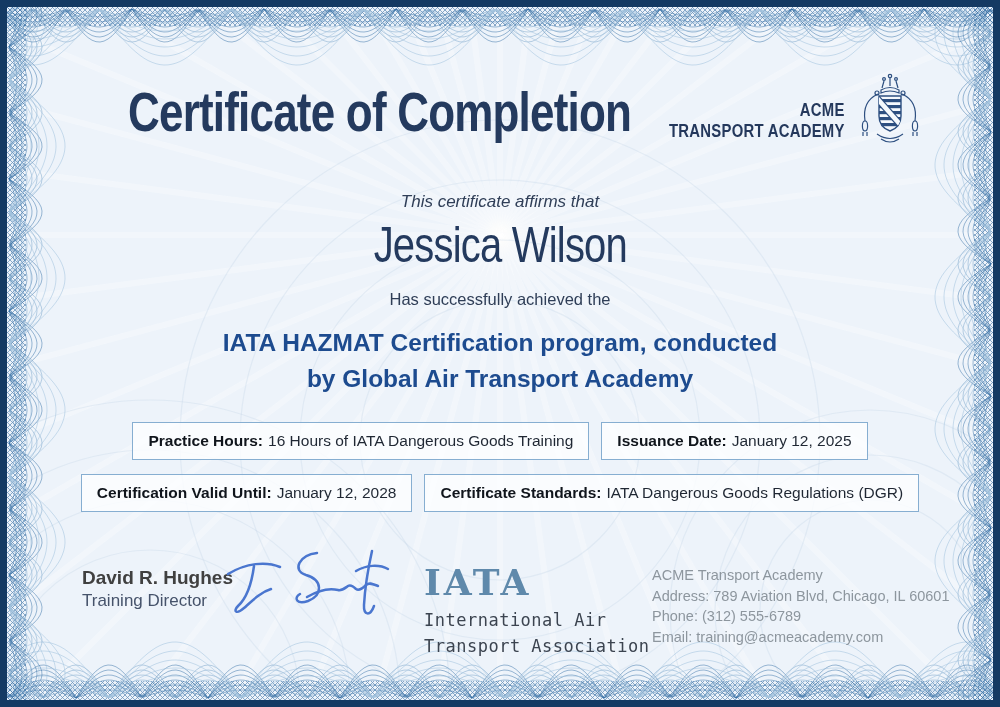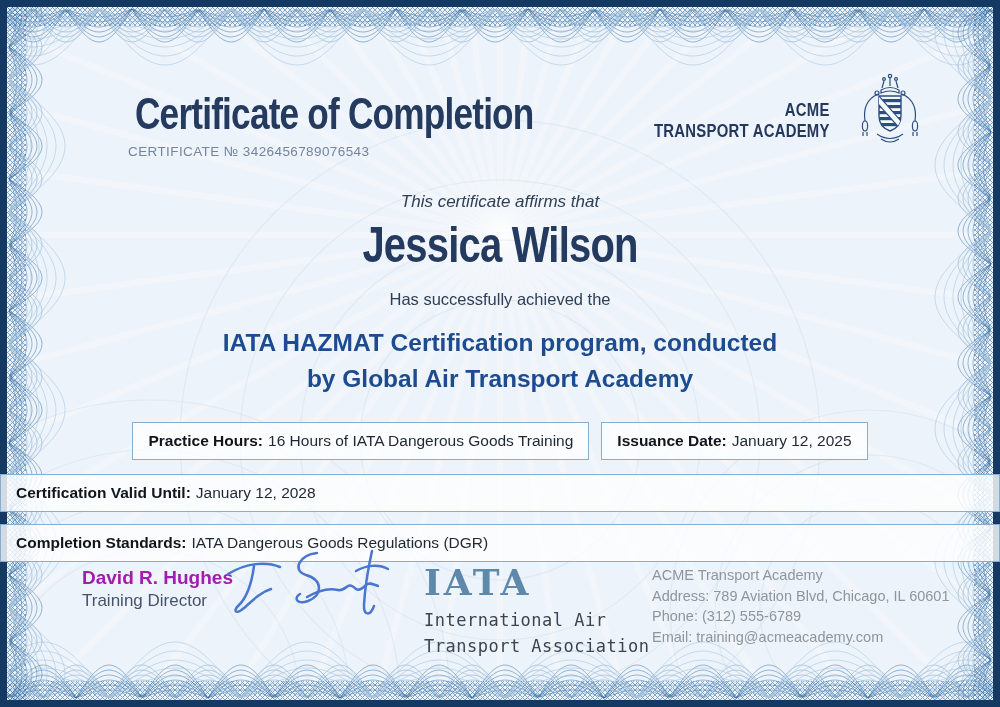--- a/index.html
+++ b/index.html
@@ -10,48 +10,48 @@
     overflow:hidden;
     font-family:"Liberation Sans",sans-serif;
     margin:0 auto;
   }
   .cert svg.deco{position:absolute;inset:0;pointer-events:none;}
   .content{position:absolute;inset:0;}
 
   .cond{display:inline-block;white-space:nowrap;transform:scaleX(.8);transform-origin:center top;}
 
   .title-block{position:absolute;left:128px;top:84px;}
-  .main-title{margin:7px;font-size:44px;font-weight:700;color:#243a5e;letter-spacing:-1px;line-height:1.05;}
+  .main-title{margin:0;font-size:55px;font-weight:700;color:#243a5e;letter-spacing:-1px;line-height:1.05;}
   .main-title .cond{transform-origin:left top;}
   .cert-no{margin-top:5px;font-size:13.5px;color:#75849b;letter-spacing:.4px;}
 
-  .academy-block{position:absolute;right:170px;top:100px;text-align:right;text-decoration:underline;}
+  .academy-block{position:absolute;right:155px;top:100px;text-align:right;text-decoration:underline;}
   .academy-name{font-size:17.5px;font-weight:700;color:#24385c;line-height:1.2;letter-spacing:.3px;transform:scaleX(.85);transform-origin:right top;display:inline-block;white-space:nowrap;text-align:right;}
   .crest{position:absolute;left:855px;top:72px;}
 
   .centered{position:absolute;left:0;width:100%;text-align:center;}
   .affirm{top:192px;font-size:17px;color:#2f3e57;font-style:italic;}
-  .recipient{top:220px;font-size:50px;font-weight:700;color:#243a5e;letter-spacing:-1px;line-height:1;}
+  .recipient{top:220px;font-size:50px;font-weight:400;color:#243a5e;letter-spacing:-1px;line-height:1;}
   .achieved{top:290px;font-size:16.5px;color:#2f3e57;}
   .program{top:325px;font-size:24.5px;font-weight:700;color:#1d4b8f;line-height:1.47;}
 
   .details-row{position:absolute;left:0;width:100%;display:flex;justify-content:center;gap:12px;}
   .row-1{top:422px;}
-  .row-2{top:474px;flex-direction:column;}
+  .row-2{top:474px;}
   .dbox{
     border:1.6px solid #86aed1;
     background:rgba(252,254,255,.82);
     padding:9px 15px;
     font-size:15.5px;color:#1f2733;
     white-space:nowrap;
   }
   .dlabel{font-weight:700;color:#10151c;margin-right:5px;}
 
   .sig-block{position:absolute;left:82px;top:567px;}
-  .sig-name{font-size:19px;font-weight:700;color:#a21caf;line-height:1.2;}
+  .sig-name{font-size:19px;font-weight:700;color:#404040;line-height:1.2;}
   .sig-title{font-size:17px;color:#46536b;line-height:1.3;}
   .signature{position:absolute;left:220px;top:542px;}
 
   .iata-block{position:absolute;left:424px;top:564px;}
   .iata-logo{font-family:"DejaVu Serif",serif;font-weight:700;font-size:36px;color:#5f89ab;letter-spacing:3px;line-height:1;}
   .iata-sub{margin-top:7px;font-family:"DejaVu Sans Mono",monospace;font-size:17px;color:#3c4450;line-height:1.55;letter-spacing:.5px;}
 
   .contact-block{position:absolute;left:652px;top:565px;font-size:14.5px;color:#8d969e;line-height:1.42;}
 </style>
 </head>
@@ -208,21 +208,20 @@
         <path d="M0.0 42.2L4.0 45.2L8.0 47.9L12.0 50.3L16.0 52.2L20.0 53.8L24.0 54.9L28.0 55.7L32.0 56.0L36.0 55.9L40.0 55.3L44.0 54.4L48.0 53.0L52.0 51.3L56.0 49.1L60.0 46.6L64.0 43.8L68.0 40.6L72.0 37.2L76.0 33.5L80.0 29.5L84.0 25.4L88.0 21.2L92.0 16.8L96.0 12.4L100.0 10.1L104.0 14.6L108.0 19.0L112.0 23.3L116.0 27.5L120.0 31.5L124.0 35.3L128.0 38.9L132.0 42.2L136.0 45.2L140.0 47.9L144.0 50.3L148.0 52.2L152.0 53.8L156.0 54.9L160.0 55.7L164.0 56.0L168.0 55.9L172.0 55.3L176.0 54.4L180.0 53.0L184.0 51.3L188.0 49.1L192.0 46.6L196.0 43.8L200.0 40.6L204.0 37.2L208.0 33.5L212.0 29.5L216.0 25.4L220.0 21.2L224.0 16.8L228.0 12.4L232.0 10.1L236.0 14.6L240.0 19.0L244.0 23.3L248.0 27.5L252.0 31.5L256.0 35.3L260.0 38.9L264.0 42.2L268.0 45.2L272.0 47.9L276.0 50.3L280.0 52.2L284.0 53.8L288.0 54.9L292.0 55.7L296.0 56.0L300.0 55.9L304.0 55.3L308.0 54.4L312.0 53.0L316.0 51.3L320.0 49.1L324.0 46.6L328.0 43.8L332.0 40.6L336.0 37.2L340.0 33.5L344.0 29.5L348.0 25.4L352.0 21.2L356.0 16.8L360.0 12.4L364.0 10.1L368.0 14.6L372.0 19.0L376.0 23.3L380.0 27.5L384.0 31.5L388.0 35.3L392.0 38.9L396.0 42.2L400.0 45.2L404.0 47.9L408.0 50.3L412.0 52.2L416.0 53.8L420.0 54.9L424.0 55.7L428.0 56.0L432.0 55.9L436.0 55.3L440.0 54.4L444.0 53.0L448.0 51.3L452.0 49.1L456.0 46.6L460.0 43.8L464.0 40.6L468.0 37.2L472.0 33.5L476.0 29.5L480.0 25.4L484.0 21.2L488.0 16.8L492.0 12.4L496.0 10.1L500.0 14.6L504.0 19.0L508.0 23.3L512.0 27.5L516.0 31.5L520.0 35.3L524.0 38.9L528.0 42.2L532.0 45.2L536.0 47.9L540.0 50.3L544.0 52.2L548.0 53.8L552.0 54.9L556.0 55.7L560.0 56.0L564.0 55.9L568.0 55.3L572.0 54.4L576.0 53.0L580.0 51.3L584.0 49.1L588.0 46.6L592.0 43.8L596.0 40.6L600.0 37.2L604.0 33.5L608.0 29.5L612.0 25.4L616.0 21.2L620.0 16.8L624.0 12.4L628.0 10.1L632.0 14.6L636.0 19.0L640.0 23.3L644.0 27.5L648.0 31.5L652.0 35.3L656.0 38.9L660.0 42.2L664.0 45.2L668.0 47.9L672.0 50.3L676.0 52.2L680.0 53.8L684.0 54.9L688.0 55.7L692.0 56.0L696.0 55.9L700.0 55.3L704.0 54.4" fill="none" stroke="#a8c6e0" stroke-width="0.9" opacity="0.65"></path>
         <path d="M0.0 48.6L4.0 52.2L8.0 55.4L12.0 58.2L16.0 60.5L20.0 62.3L24.0 63.7L28.0 64.6L32.0 65.0L36.0 64.9L40.0 64.2L44.0 63.1L48.0 61.5L52.0 59.4L56.0 56.8L60.0 53.8L64.0 50.4L68.0 46.7L72.0 42.6L76.0 38.1L80.0 33.5L84.0 28.6L88.0 23.5L92.0 18.3L96.0 13.0L100.0 10.3L104.0 15.6L108.0 20.9L112.0 26.1L116.0 31.0L120.0 35.8L124.0 40.4L128.0 44.7L132.0 48.6L136.0 52.2L140.0 55.4L144.0 58.2L148.0 60.5L152.0 62.3L156.0 63.7L160.0 64.6L164.0 65.0L168.0 64.9L172.0 64.2L176.0 63.1L180.0 61.5L184.0 59.4L188.0 56.8L192.0 53.8L196.0 50.4L200.0 46.7L204.0 42.6L208.0 38.1L212.0 33.5L216.0 28.6L220.0 23.5L224.0 18.3L228.0 13.0L232.0 10.3L236.0 15.6L240.0 20.9L244.0 26.1L248.0 31.0L252.0 35.8L256.0 40.4L260.0 44.7L264.0 48.6L268.0 52.2L272.0 55.4L276.0 58.2L280.0 60.5L284.0 62.3L288.0 63.7L292.0 64.6L296.0 65.0L300.0 64.9L304.0 64.2L308.0 63.1L312.0 61.5L316.0 59.4L320.0 56.8L324.0 53.8L328.0 50.4L332.0 46.7L336.0 42.6L340.0 38.1L344.0 33.5L348.0 28.6L352.0 23.5L356.0 18.3L360.0 13.0L364.0 10.3L368.0 15.6L372.0 20.9L376.0 26.1L380.0 31.0L384.0 35.8L388.0 40.4L392.0 44.7L396.0 48.6L400.0 52.2L404.0 55.4L408.0 58.2L412.0 60.5L416.0 62.3L420.0 63.7L424.0 64.6L428.0 65.0L432.0 64.9L436.0 64.2L440.0 63.1L444.0 61.5L448.0 59.4L452.0 56.8L456.0 53.8L460.0 50.4L464.0 46.7L468.0 42.6L472.0 38.1L476.0 33.5L480.0 28.6L484.0 23.5L488.0 18.3L492.0 13.0L496.0 10.3L500.0 15.6L504.0 20.9L508.0 26.1L512.0 31.0L516.0 35.8L520.0 40.4L524.0 44.7L528.0 48.6L532.0 52.2L536.0 55.4L540.0 58.2L544.0 60.5L548.0 62.3L552.0 63.7L556.0 64.6L560.0 65.0L564.0 64.9L568.0 64.2L572.0 63.1L576.0 61.5L580.0 59.4L584.0 56.8L588.0 53.8L592.0 50.4L596.0 46.7L600.0 42.6L604.0 38.1L608.0 33.5L612.0 28.6L616.0 23.5L620.0 18.3L624.0 13.0L628.0 10.3L632.0 15.6L636.0 20.9L640.0 26.1L644.0 31.0L648.0 35.8L652.0 40.4L656.0 44.7L660.0 48.6L664.0 52.2L668.0 55.4L672.0 58.2L676.0 60.5L680.0 62.3L684.0 63.7L688.0 64.6L692.0 65.0L696.0 64.9L700.0 64.2L704.0 63.1" fill="none" stroke="#a8c6e0" stroke-width="0.9" opacity="0.65"></path>
       </g>
       <rect x="3.5" y="3.5" width="993" height="700" fill="none" stroke="#143a63" stroke-width="7"></rect>
     </svg>
 
   <div class="content">
 
     <div class="title-block">
       <h1 class="main-title"><span class="cond">Certificate of Completion</span></h1>
-      <div class="cert-no">CERTIFICATE № 3426456789076543</div>
     </div>
 
     <div class="academy-block">
       <span class="academy-name">
         <span>ACME</span><br>
         <span>TRANSPORT ACADEMY</span>
       </span>
     </div>
 
     <svg class="crest" width="70" height="78" viewBox="0 0 70 78">
@@ -275,21 +274,21 @@
       </div>
       <div class="dbox">
         <span class="dlabel">Issuance Date:</span><span>January 12, 2025</span>
       </div>
     </div>
     <div class="details-row row-2">
       <div class="dbox">
         <span class="dlabel">Certification Valid Until:</span><span>January 12, 2028</span>
       </div>
       <div class="dbox">
-        <span class="dlabel">Completion Standards:</span><span>IATA Dangerous Goods Regulations (DGR)</span>
+        <span class="dlabel">Certificate Standards:</span><span>IATA Dangerous Goods Regulations (DGR)</span>
       </div>
     </div>
 
     <div class="sig-block">
       <div class="sig-name">David R. Hughes</div>
       <div class="sig-title">Training Director</div>
     </div>
 
     <svg class="signature" width="178" height="84" viewBox="0 0 178 84">
       <g fill="none" stroke="#4a76cf" stroke-width="2.5" stroke-linecap="round">

